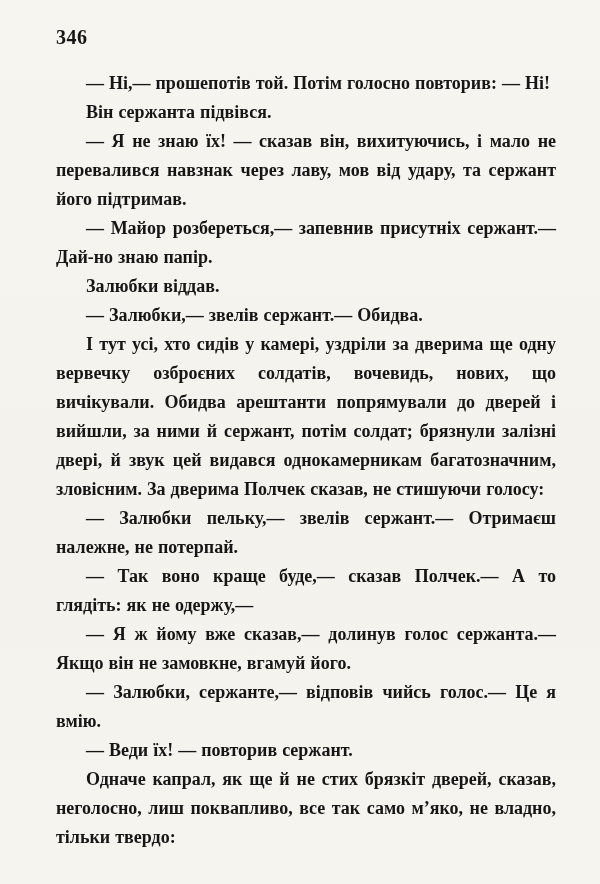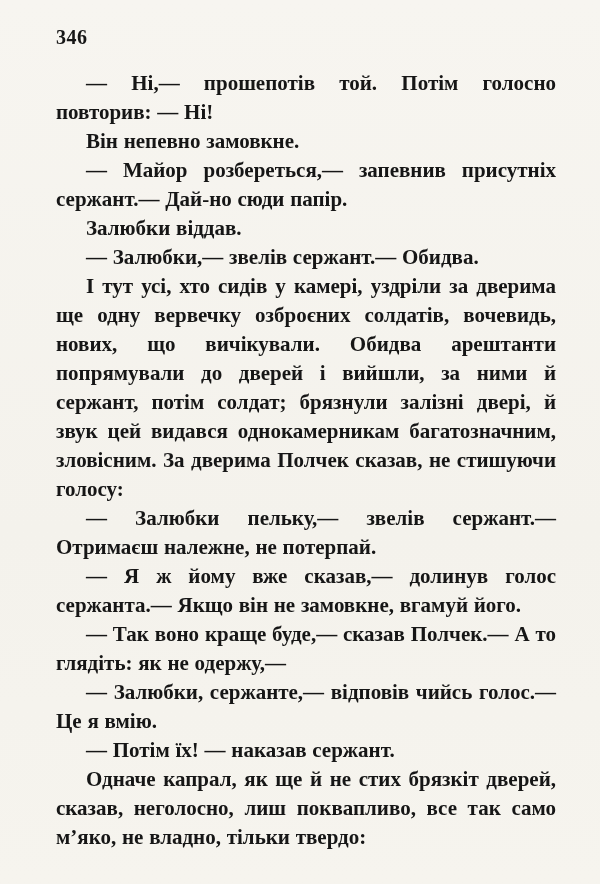--- a/index.html
+++ b/index.html
@@ -24,39 +24,40 @@
   .page-number {
     font-weight: bold;
     font-size: 20px;
     letter-spacing: 0.5px;
     margin: 0 0 20px 0;
   }
   .text p {
     margin: 0;
     text-indent: 30px;
     text-align: justify;
-    font-size: 21px;
+    font-size: 18px;
     line-height: 29px;
     font-weight: 600;
     word-spacing: 0.5px;
   }
 </style>
 </head>
 <body>
 
 <div class="page">
   <div class="page-number">346</div>
   <div class="text">
     <p>— Ні,— прошепотів той. Потім голосно повторив: — Ні!</p>
-    <p>Він непевно замовкне.</p>
-    <p>— Майор розбереться,— запевнив присутніх сержант.— Дай-но сюди папір.</p>
+    <p>Він сержанта підвівся.</p>
+    <p>— Я не знаю їх! — сказав він, вихитуючись, і мало не перевалився навзнак через лаву, мов від удару, та сержант його підтримав.</p>
+    <p>— Майор розбереться,— запевнив присутніх сержант.— Дай-но знаю папір.</p>
     <p>Залюбки віддав.</p>
     <p>— Залюбки,— звелів сержант.— Обидва.</p>
     <p>І тут усі, хто сидів у камері, уздріли за дверима ще одну вервечку озброєних солдатів, вочевидь, нових, що вичікували. Обидва арештанти попрямували до дверей і вийшли, за ними й сержант, потім солдат; брязнули залізні двері, й звук цей видався однокамерникам багатозначним, зловісним. За дверима Полчек сказав, не стишуючи голосу:</p>
     <p>— Залюбки пельку,— звелів сержант.— Отримаєш належне, не потерпай.</p>
+    <p>— Так воно краще буде,— сказав Полчек.— А то глядіть: як не одержу,—</p>
     <p>— Я ж йому вже сказав,— долинув голос сержанта.— Якщо він не замовкне, вгамуй його.</p>
-    <p>— Так воно краще буде,— сказав Полчек.— А то глядіть: як не одержу,—</p>
     <p>— Залюбки, сержанте,— відповів чийсь голос.— Це я вмію.</p>
-    <p>— Потім їх! — наказав сержант.</p>
+    <p>— Веди їх! — повторив сержант.</p>
     <p>Одначе капрал, як ще й не стих брязкіт дверей, сказав, неголосно, лиш поквапливо, все так само м’яко, не владно, тільки твердо:</p>
 
   </div>
 </div>
 
 </body></html>

